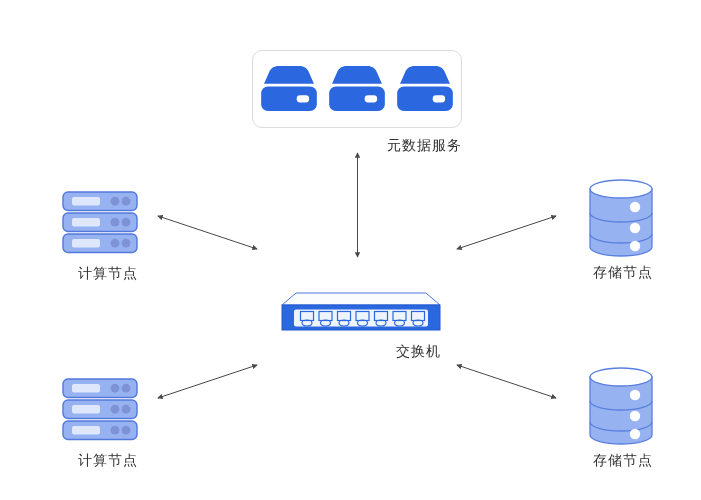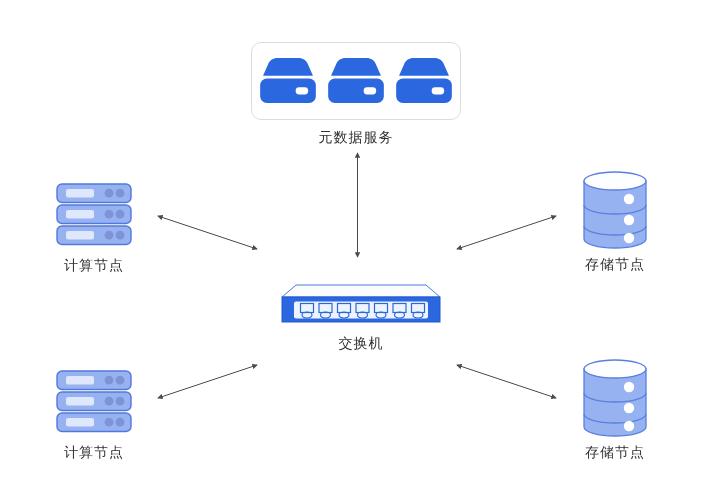--- a/index.html
+++ b/index.html
@@ -1,20 +1,20 @@
 <!DOCTYPE html>
 <html><head>
 <meta charset="utf-8">
 <style>
   html,body{margin:0;padding:0;}
   body{
     width:701px;height:500px;position:relative;background:#ffffff;
     font-family:"Liberation Sans","DejaVu Sans",sans-serif;overflow:hidden;
   }
-  .node{position:absolute;display:flex;flex-direction:column;align-items:center;}
+  .node{position:absolute;display:flex;flex-direction:column;align-items:flex-end;margin-top:8px;}
   .node-label{
     font-size:14px;color:#303030;letter-spacing:1px;text-align:center;white-space:nowrap;
   }
   .meta-node{left:250px;top:42px;width:212px;}
   .meta-box{
     width:210px;height:78px;border:1px solid #dcdcdc;border-radius:10px;background:#ffffff;
     display:flex;align-items:center;justify-content:center;gap:6px;box-sizing:border-box;
   }
   .meta-node .node-label{margin-top:9px;}
   .compute-top{left:50px;top:183px;width:88px;}

